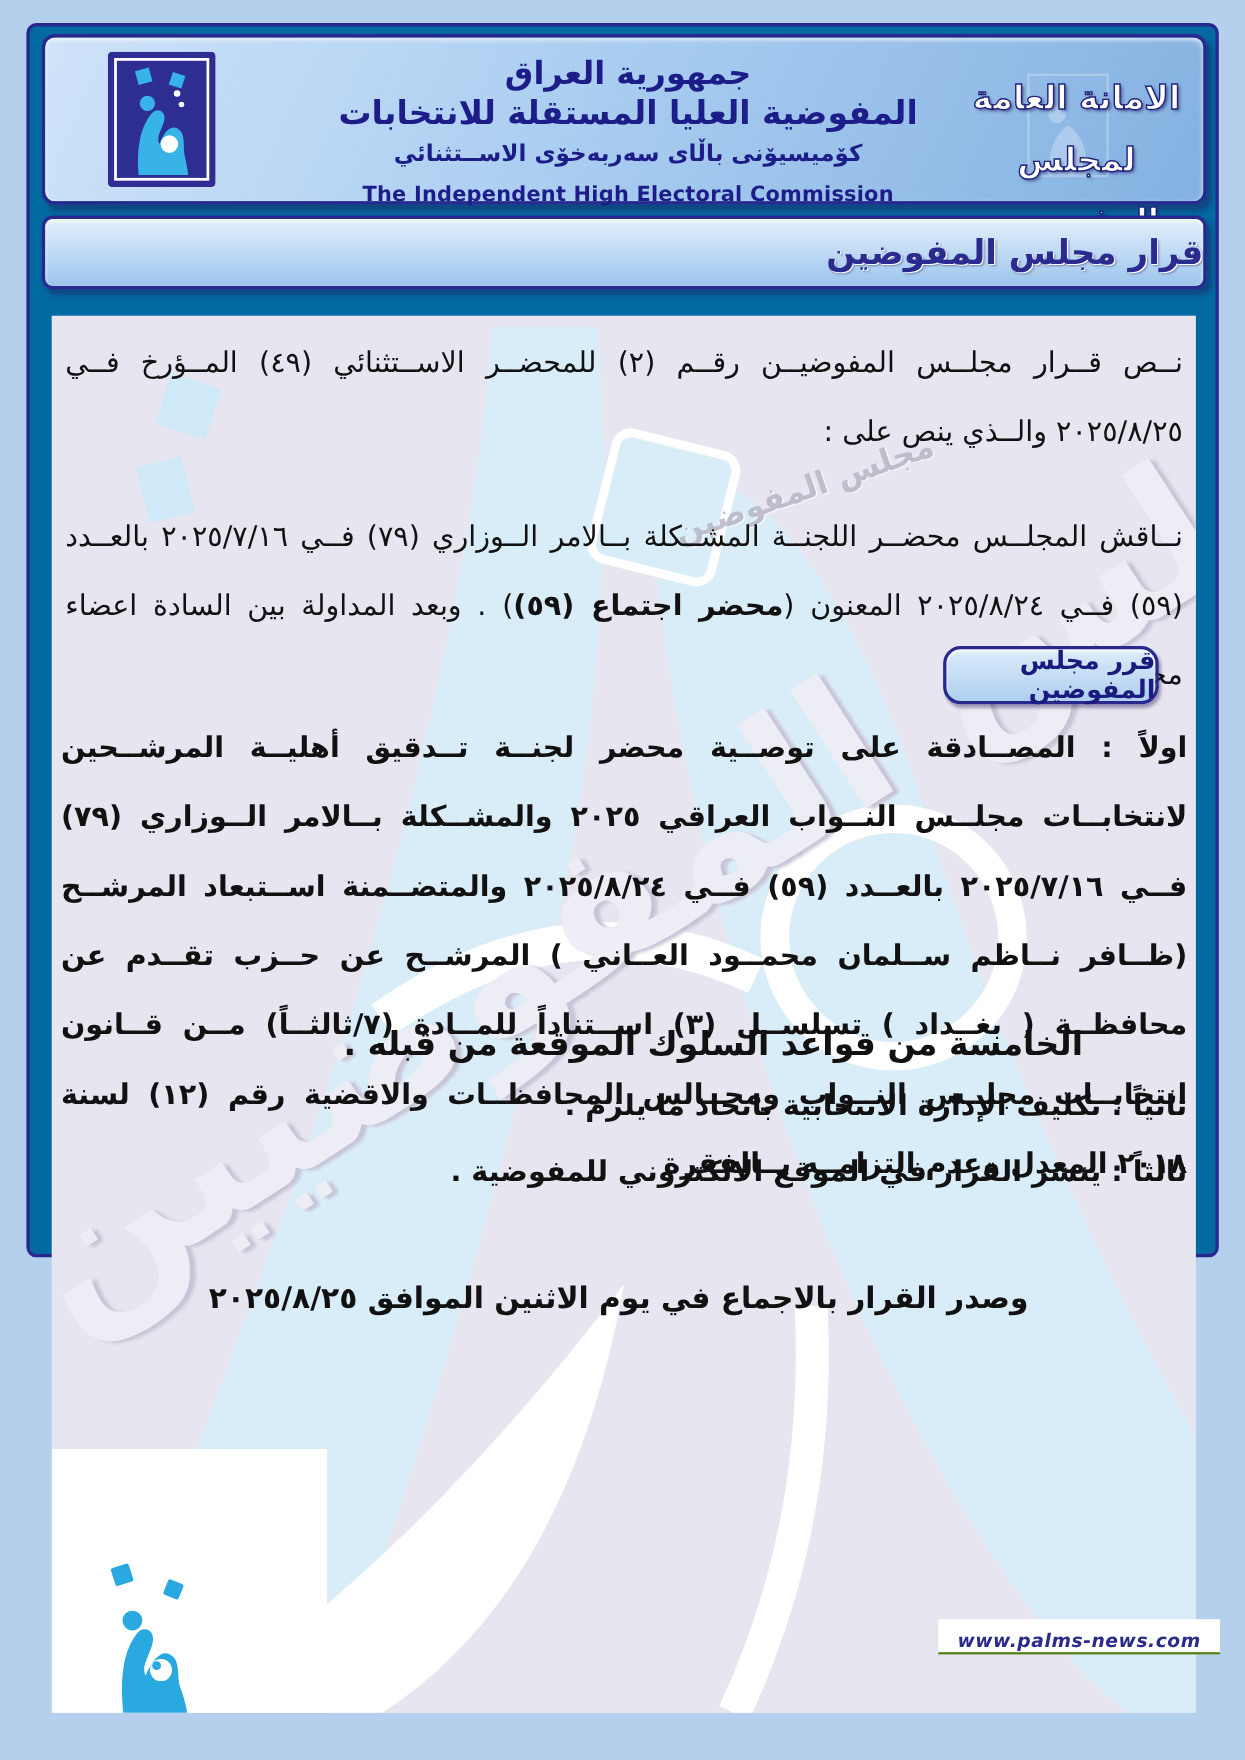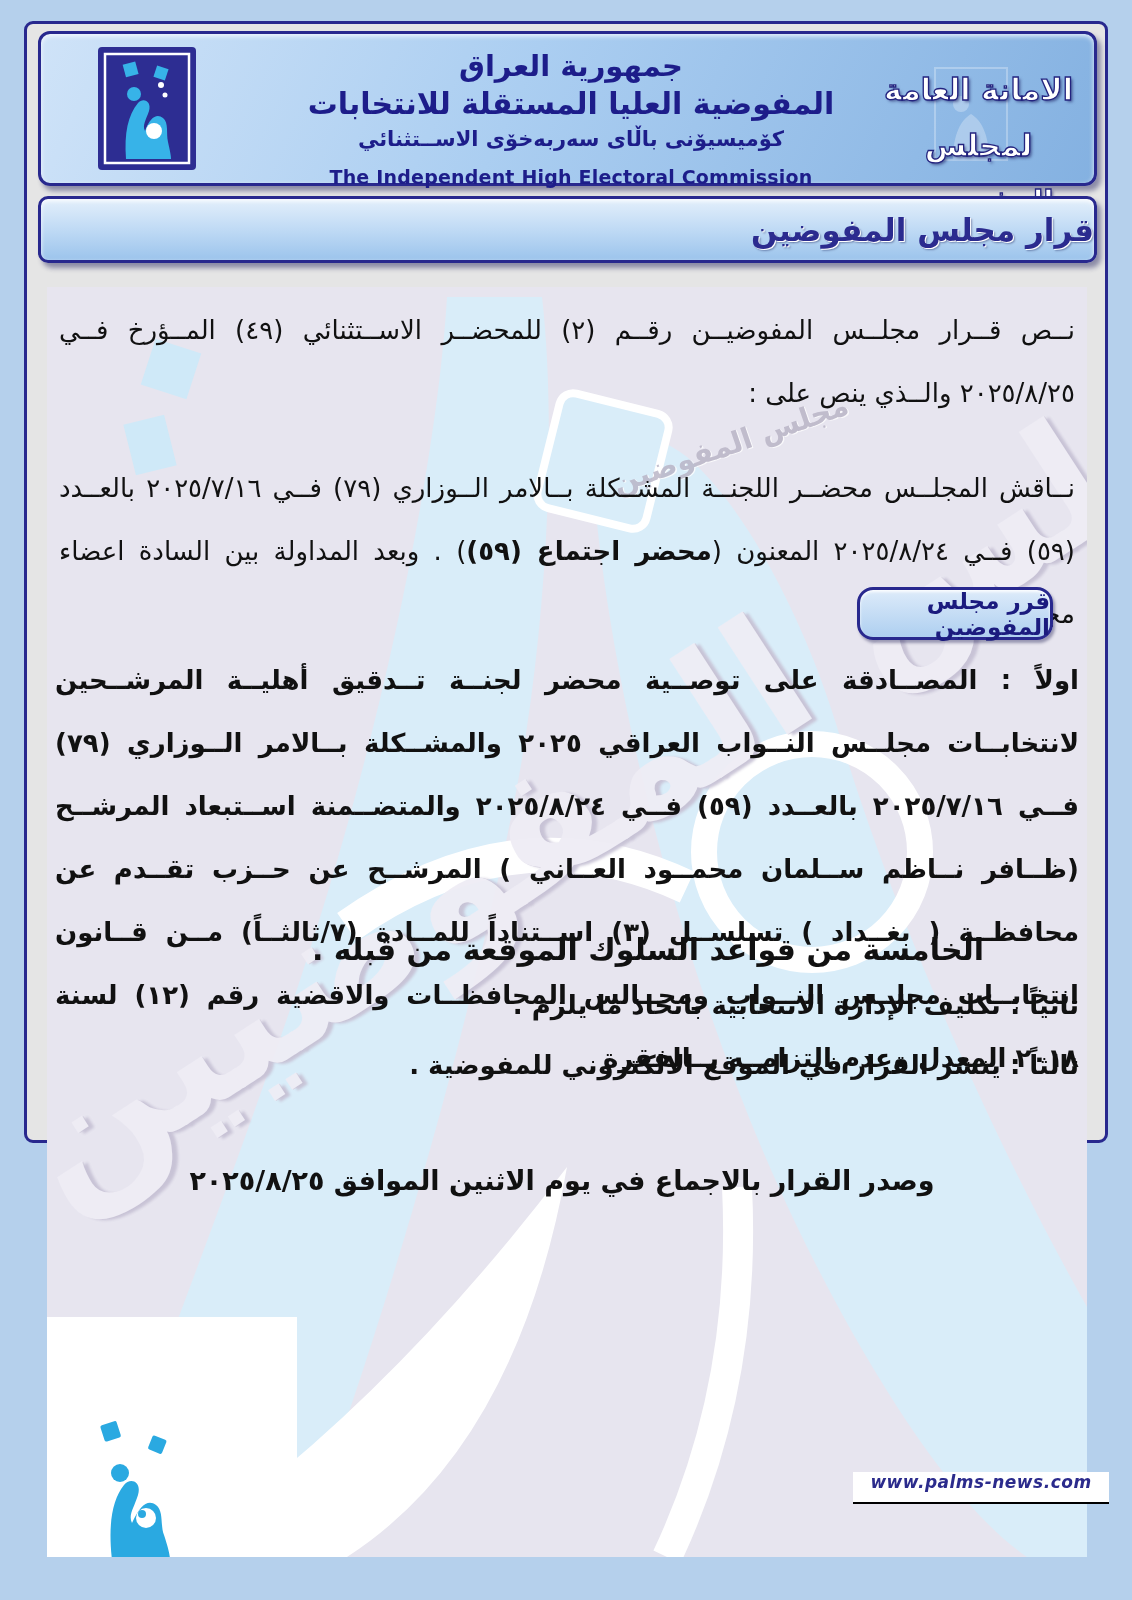--- a/index.html
+++ b/index.html
@@ -5,21 +5,21 @@
   html,body{margin:0;padding:0;}
   body{
     width:1132px;height:1600px;
     background:#b5d0ec;
     font-family:"DejaVu Sans","Liberation Sans",sans-serif;
     overflow:hidden;position:relative;
   }
   .page{
     position:absolute;left:24px;top:21px;
     width:1084px;height:1122px;
-    background:#e5e5e5;
+    background:#0369a1;
     border:3px solid #28288e;border-radius:9px;
     box-sizing:border-box;
   }
   
   .header-box{
     position:absolute;left:11px;top:7px;width:1059px;height:155px;
     border:3px solid #28288e;border-radius:12px;box-sizing:border-box;
     background:linear-gradient(115deg,#cfe3f8 0%,#abcef1 45%,#84b1e1 100%);
     box-shadow:4px 5px 5px rgba(30,30,90,.45), inset 0 2px 5px rgba(255,255,255,.8);
   }
@@ -83,22 +83,22 @@
   .badge span{font-size:23px;font-weight:bold;color:#1b1b7e;}
   .p-point1{top:362px;left:8px;width:1024px;font-size:26px;font-weight:bold;line-height:63px;text-align:justify;}
   .p-tail{top:645px;left:265px;font-size:30px;font-weight:bold;white-space:nowrap;}
   .p-point2{top:703px;right:8px;left:8px;font-size:26px;font-weight:bold;text-align:right;}
   .p-point3{top:763px;right:8px;left:8px;font-size:26px;font-weight:bold;text-align:right;}
   .p-closing{top:878px;left:0;width:1030px;font-size:27px;font-weight:bold;text-align:center;}
   .small-logo{position:absolute;left:43px;top:1128px;z-index:2;}
   
   .url-box{
     position:absolute;left:826px;top:1448px;width:256px;height:30px;z-index:5;
-    background:#ffffff;display:flex;align-items:flex-start;justify-content:center;
-    border-bottom:2px solid #000000;
+    background:#ffffff;display:flex;align-items:flex-end;justify-content:center;
+    border-bottom:2px solid #4d7c0f;
   }
   .url-box a{
     font-size:17px;font-weight:bold;font-style:italic;color:#2b2b8c;
     text-decoration:none;letter-spacing:.5px;font-family:"DejaVu Sans","Liberation Sans",sans-serif;
   }
 </style>
 </head>
 <body>
 
 <div class="page">

